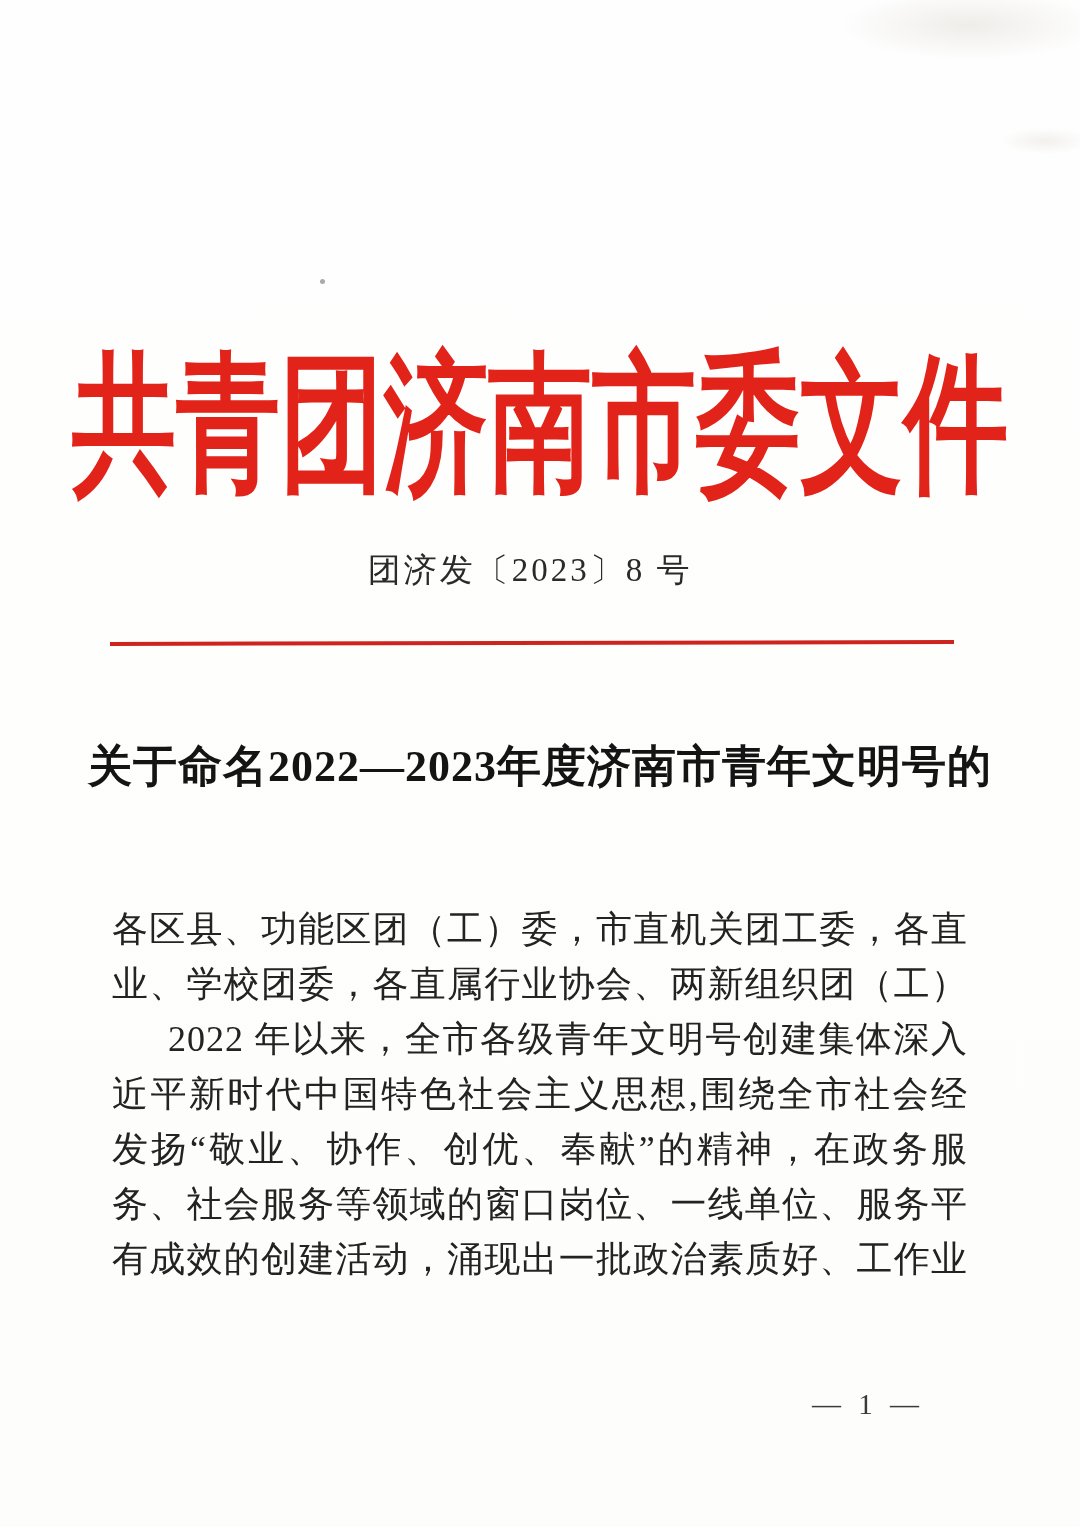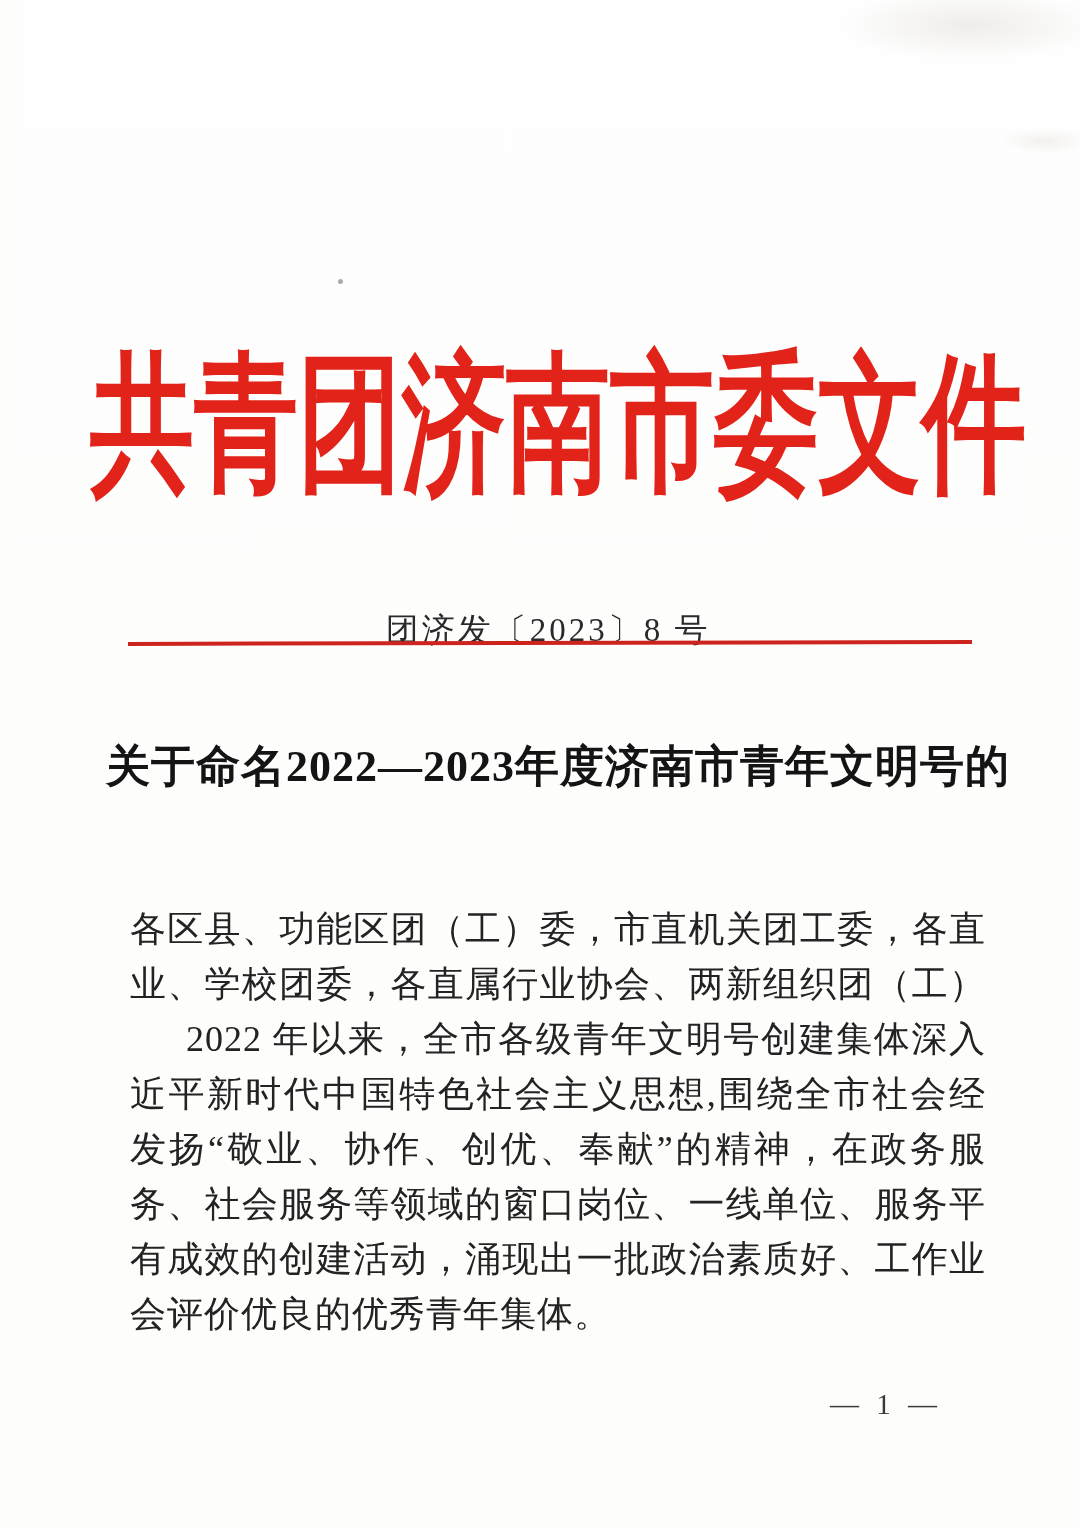--- a/index.html
+++ b/index.html
@@ -11,21 +11,20 @@
     height: 1527px;
     position: relative;
     background: #fdfdfb;
     font-family: "Liberation Serif", "DejaVu Serif", serif;
     overflow: hidden;
   }
   .page {
     position: absolute;
     inset: 0;
     background: linear-gradient(180deg, #fefefe 0%, #fdfdfb 100%);
-    margin-left: 18px;
   }
   
   .smudge-tr {
     position: absolute;
     top: -10px; right: -20px;
     width: 260px; height: 70px;
     background: radial-gradient(ellipse at center, rgba(210,205,195,0.35), rgba(255,255,255,0) 70%);
     pointer-events: none;
   }
   .smudge-right {
@@ -53,21 +52,21 @@
     font-weight: bold;
     letter-spacing: 0px;
     color: #e2231a;
     white-space: nowrap;
     transform: scaleY(1.44);
     transform-origin: 50% 0%;
     line-height: 104px;
   }
   .doc-number {
     position: absolute;
-    top: 612px;
+    top: 552px;
     left: 0;
     width: 1060px;
     text-align: center;
     font-size: 33px;
     letter-spacing: 3px;
     color: #2a2a2a;
     line-height: 36px;
     white-space: nowrap;
   }
   .red-rule {
@@ -149,18 +148,17 @@
   </div>
 
   <div class="body-text">
     <div class="body-line fill">各区县、功能区团（工）委，市直机关团工委，各直属机关、企</div>
     <div class="body-line fill">业、学校团委，各直属行业协会、两新组织团（工）委，市创建</div>
     <div class="body-line fill indent">2022 年以来，全市各级青年文明号创建集体深入学习贯彻习</div>
     <div class="body-line fill">近平新时代中国特色社会主义思想,围绕全市社会经济发展大局，</div>
     <div class="body-line fill">发扬“敬业、协作、创优、奉献”的精神，在政务服务、商业服</div>
     <div class="body-line fill">务、社会服务等领域的窗口岗位、一线单位、服务平台开展了卓</div>
     <div class="body-line fill">有成效的创建活动，涌现出一批政治素质好、工作业绩突出、社</div>
-    <div class="body-line">会评价优良的优秀青年集体。</div>
   </div>
 
   <div class="page-number">— 1 —</div>
 
 </div>
 
 </body></html>

